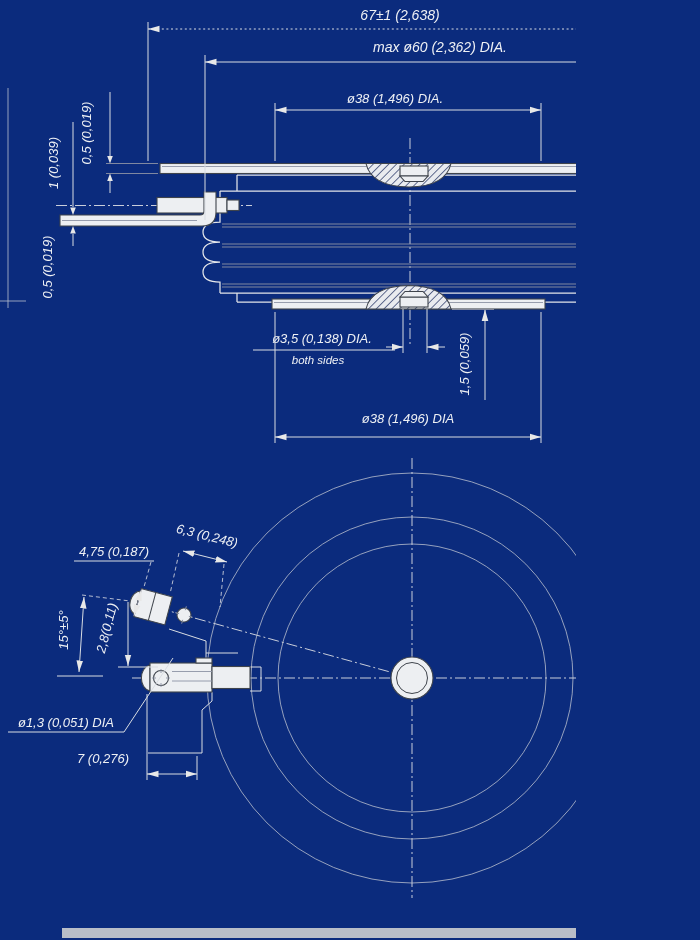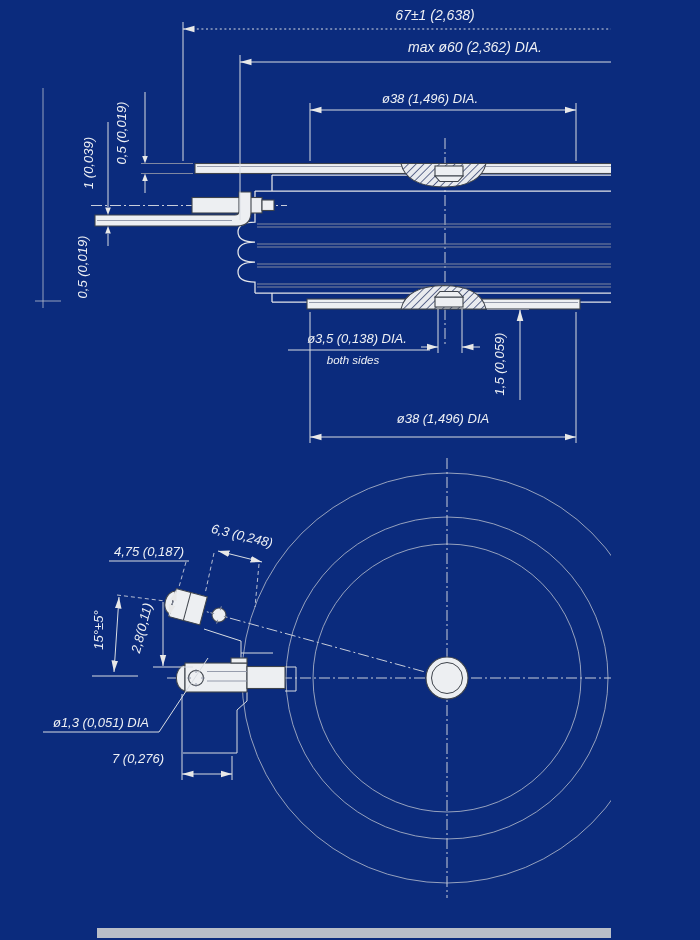--- a/index.html
+++ b/index.html
@@ -1,16 +1,16 @@
 <!DOCTYPE html>
 <html><head>
 <meta charset="utf-8">
 <style>
   html,body { margin:0; padding:0; background:#0b2b7d; }
-  #stage { width:576px; height:940px; position:relative; overflow:hidden;margin-left:35px; }
+  #stage { width:576px; height:940px; position:relative; overflow:hidden; }
   svg { display:block; }
   .ln   { stroke:#d9dde3; stroke-width:1; fill:none; }
   .thin { stroke:#b9bfce; stroke-width:0.8; fill:none; }
   .cl   { stroke:#c9cedb; stroke-width:1; fill:none; stroke-dasharray:11 3 2 3; }
   .dash { stroke:#c9cedb; stroke-width:0.9; fill:none; stroke-dasharray:4 3; }
   .obj  { fill:#edeff2; stroke:#3f444c; stroke-width:1.1; }
   .det  { stroke:#8d93a5; stroke-width:0.9; fill:none; }
   .bodyl{ stroke:#e4e6ea; stroke-width:1.25; fill:none; }
   .tick { fill:#e8e8e8; }
   .dim  { font:italic 13px "Liberation Sans", sans-serif; fill:#eef0f4; text-anchor:middle; }

